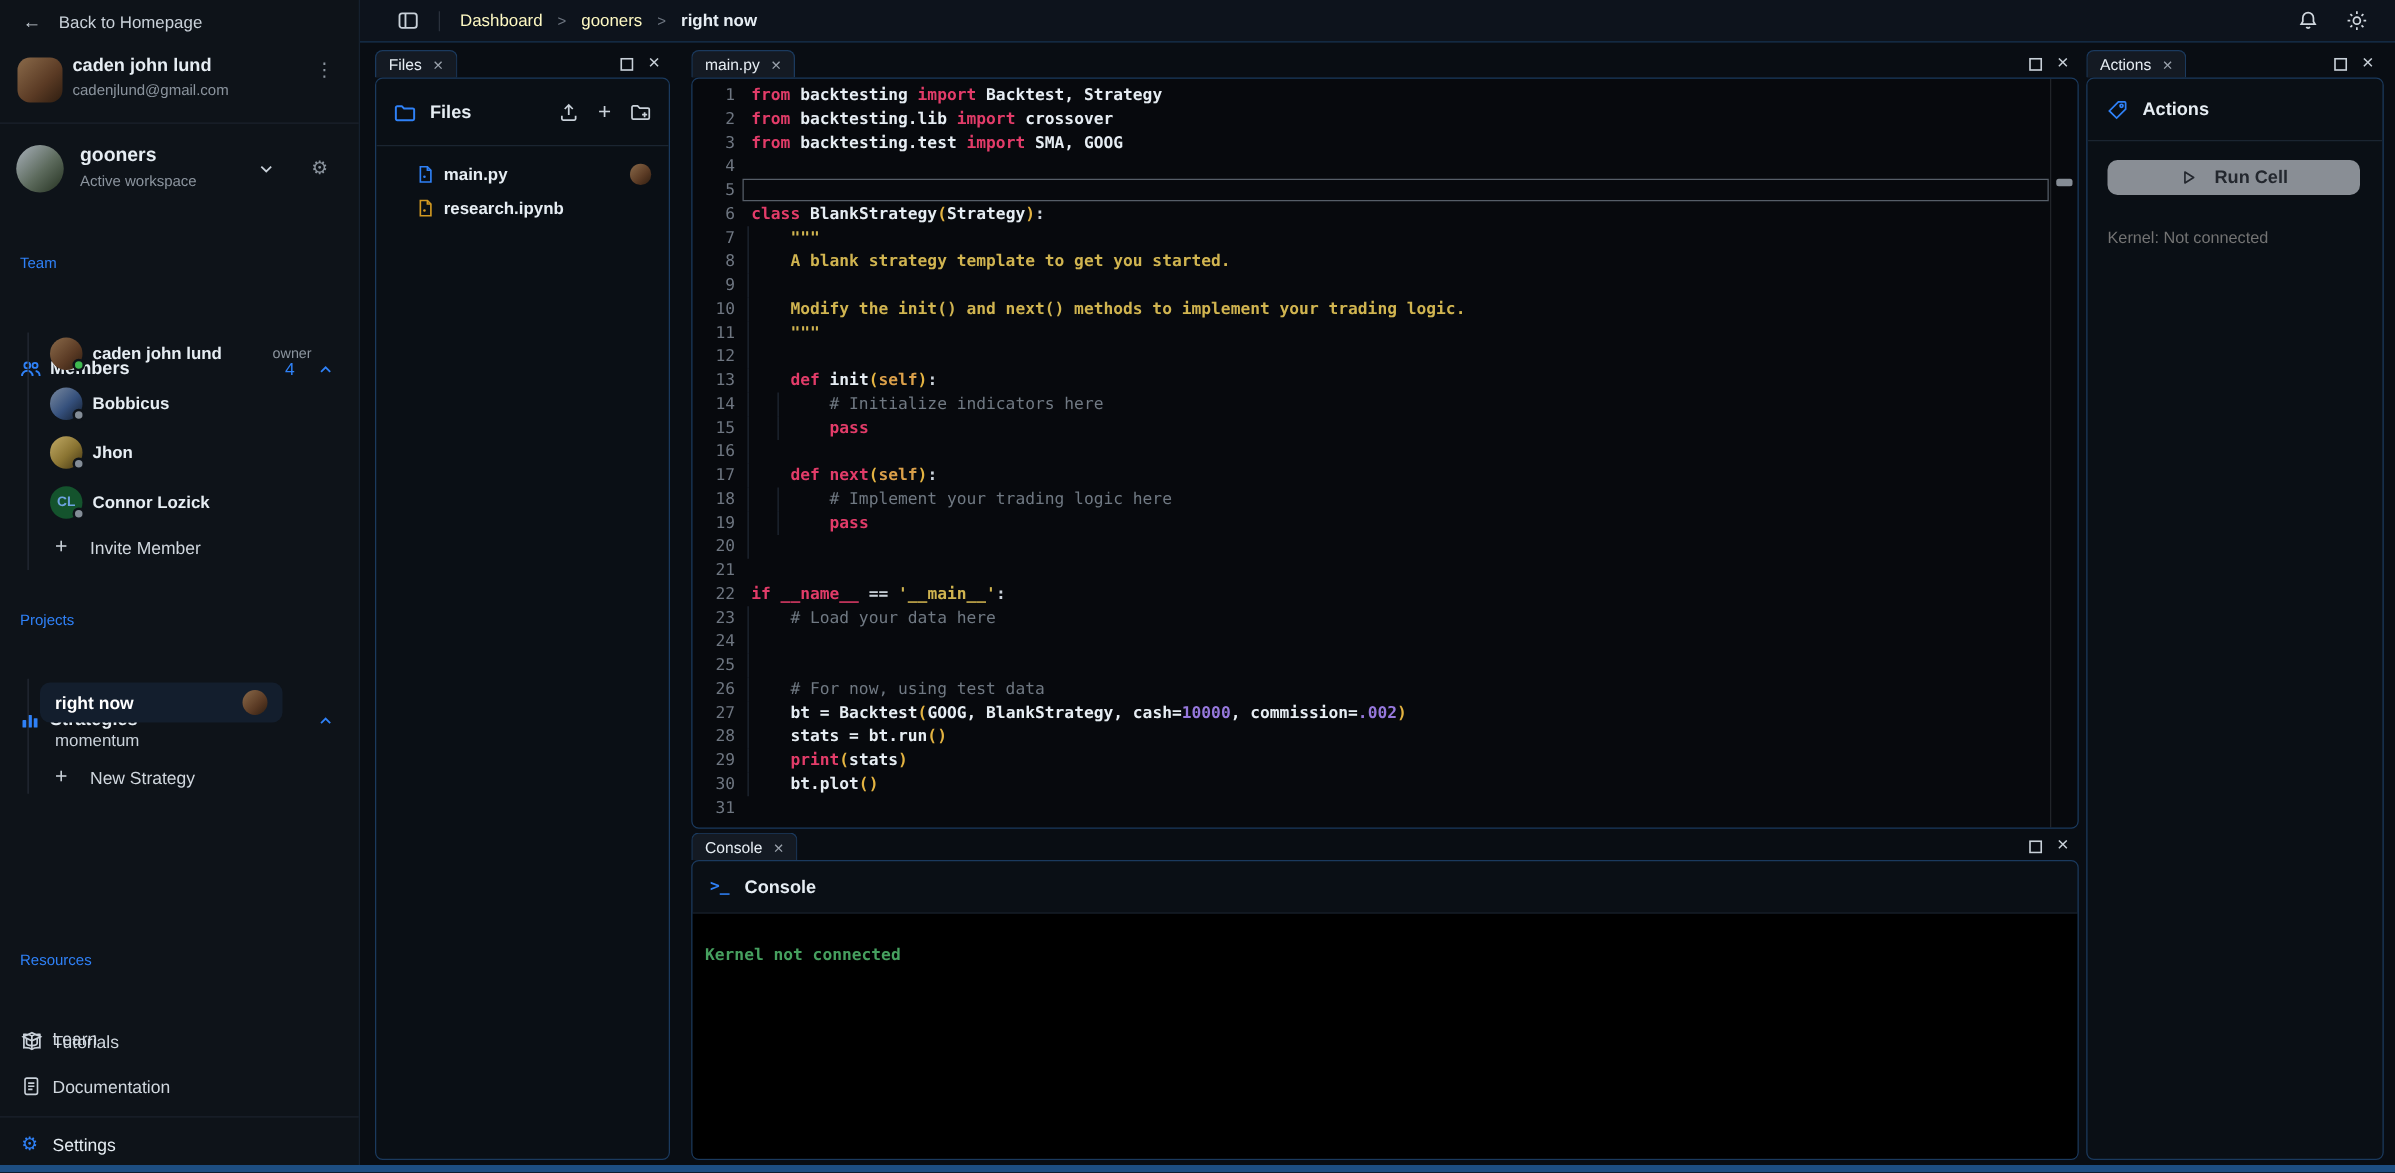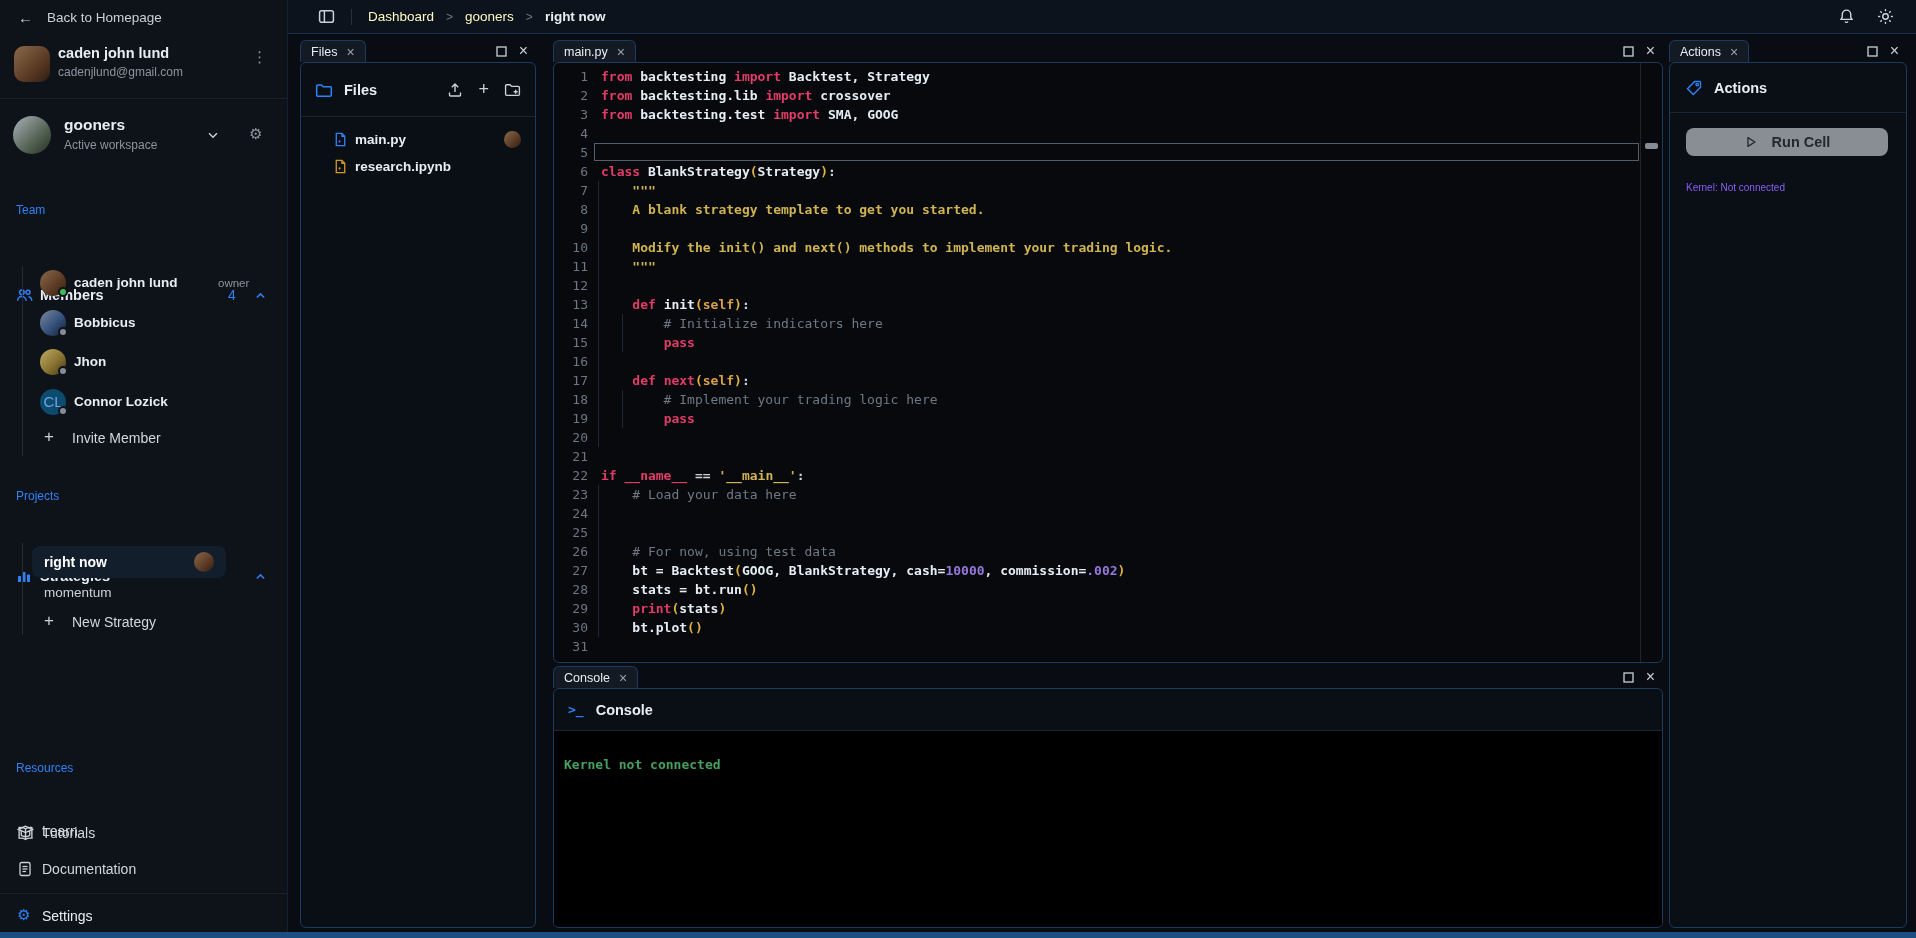--- a/index.html
+++ b/index.html
@@ -13,21 +13,21 @@
   
   .sidebar { position:absolute; left:0; top:0; bottom:6px; width:288px; background:#0e1319; border-right:1px solid #15202e; z-index:10; }
   .sb-back { position:absolute; left:0; top:0; height:34px; width:100%; display:flex; align-items:center; padding-left:18px; gap:14px; color:#c9d1d9; font-size:13.5px; cursor:pointer; }
   .sb-back .arr { font-size:15px; }
   .sb-profile { position:absolute; left:0; top:44px; width:100%; height:44px; }
   .avatar { border-radius:50%; }
   .av-photo-brown { background:linear-gradient(135deg,#8a6a4a,#5a3a24 60%,#2e1d10); }
   .av-photo-blue  { background:linear-gradient(135deg,#7a8aa0,#35507c 55%,#121c2c); }
   .av-photo-gold  { background:linear-gradient(135deg,#c2ab66,#8a7432 55%,#403312); }
   .av-photo-gray  { background:linear-gradient(135deg,#aab2bc,#5c6a5c 55%,#23301f); }
-  .av-initials { background:#0c4a6e; color:#6ea3e0; display:flex; align-items:center; justify-content:center; font-size:15px; font-weight:400; }
+  .av-initials { background:#14532d; color:#6ea3e0; display:flex; align-items:center; justify-content:center; font-size:11px; font-weight:700; }
   .sb-profile .av { position:absolute; left:14px; top:2px; width:36px; height:36px; border-radius:10px; }
   .sb-profile .nm { position:absolute; left:58px; top:1px; font-size:14.5px; font-weight:700; }
   .sb-profile .em { position:absolute; left:58px; top:21px; font-size:12px; color:#8b949e; }
   .kebab { position:absolute; right:20px; top:8px; color:#8b949e; font-size:15px; letter-spacing:0; line-height:9px; text-align:center; cursor:pointer; }
   .divider { position:absolute; left:0; width:100%; height:1px; background:#1b222c; }
   .sb-workspace { position:absolute; left:0; top:114px; width:100%; height:44px; }
   .sb-workspace .av { position:absolute; left:13px; top:2px; width:38px; height:38px; }
   .sb-workspace .nm { position:absolute; left:64px; top:2px; font-size:15.5px; font-weight:700; }
   .sb-workspace .st { position:absolute; left:64px; top:24px; font-size:12px; color:#8b949e; }
   .sb-workspace .chev { position:absolute; left:206px; top:14px; color:#c9d1d9; cursor:pointer; }
@@ -110,21 +110,21 @@
   .co-prompt { color:#2f81f7; font-family:"DejaVu Sans Mono",monospace; font-size:13px; font-weight:700; }
   .co-title { font-size:14.5px; font-weight:700; }
   .co-out { position:absolute; top:42px; left:0; right:0; bottom:0; background:#000; padding:26px 0 0 10px; }
   .co-line { font-family:"DejaVu Sans Mono",monospace; font-size:13px; font-weight:700; color:#46a05f; }
 
   
   .ac-head { height:50px; display:flex; align-items:center; padding:0 16px; border-bottom:1px solid #1b2531; gap:12px; }
   .ac-title { font-size:14.5px; font-weight:700; }
   .ac-pad { padding:15px 18px 0 16px; }
   .runbtn { width:100%; height:28px; border:none; border-radius:8px; background:#898e95; color:#23272e; font-size:14.5px; font-weight:600; font-family:"Liberation Sans",sans-serif; display:flex; align-items:center; justify-content:center; gap:14px; cursor:pointer; }
-  .kstatus { margin-top:26px; font-size:10px; color:#8b5cf6; }
+  .kstatus { margin-top:26px; font-size:13px; color:#737373; }
 </style>
 </head>
 <body>
 
 <aside class="sidebar">
   <div class="sb-back">
     <span class="arr">←</span>
     <span>Back to Homepage</span>
   </div>
 

